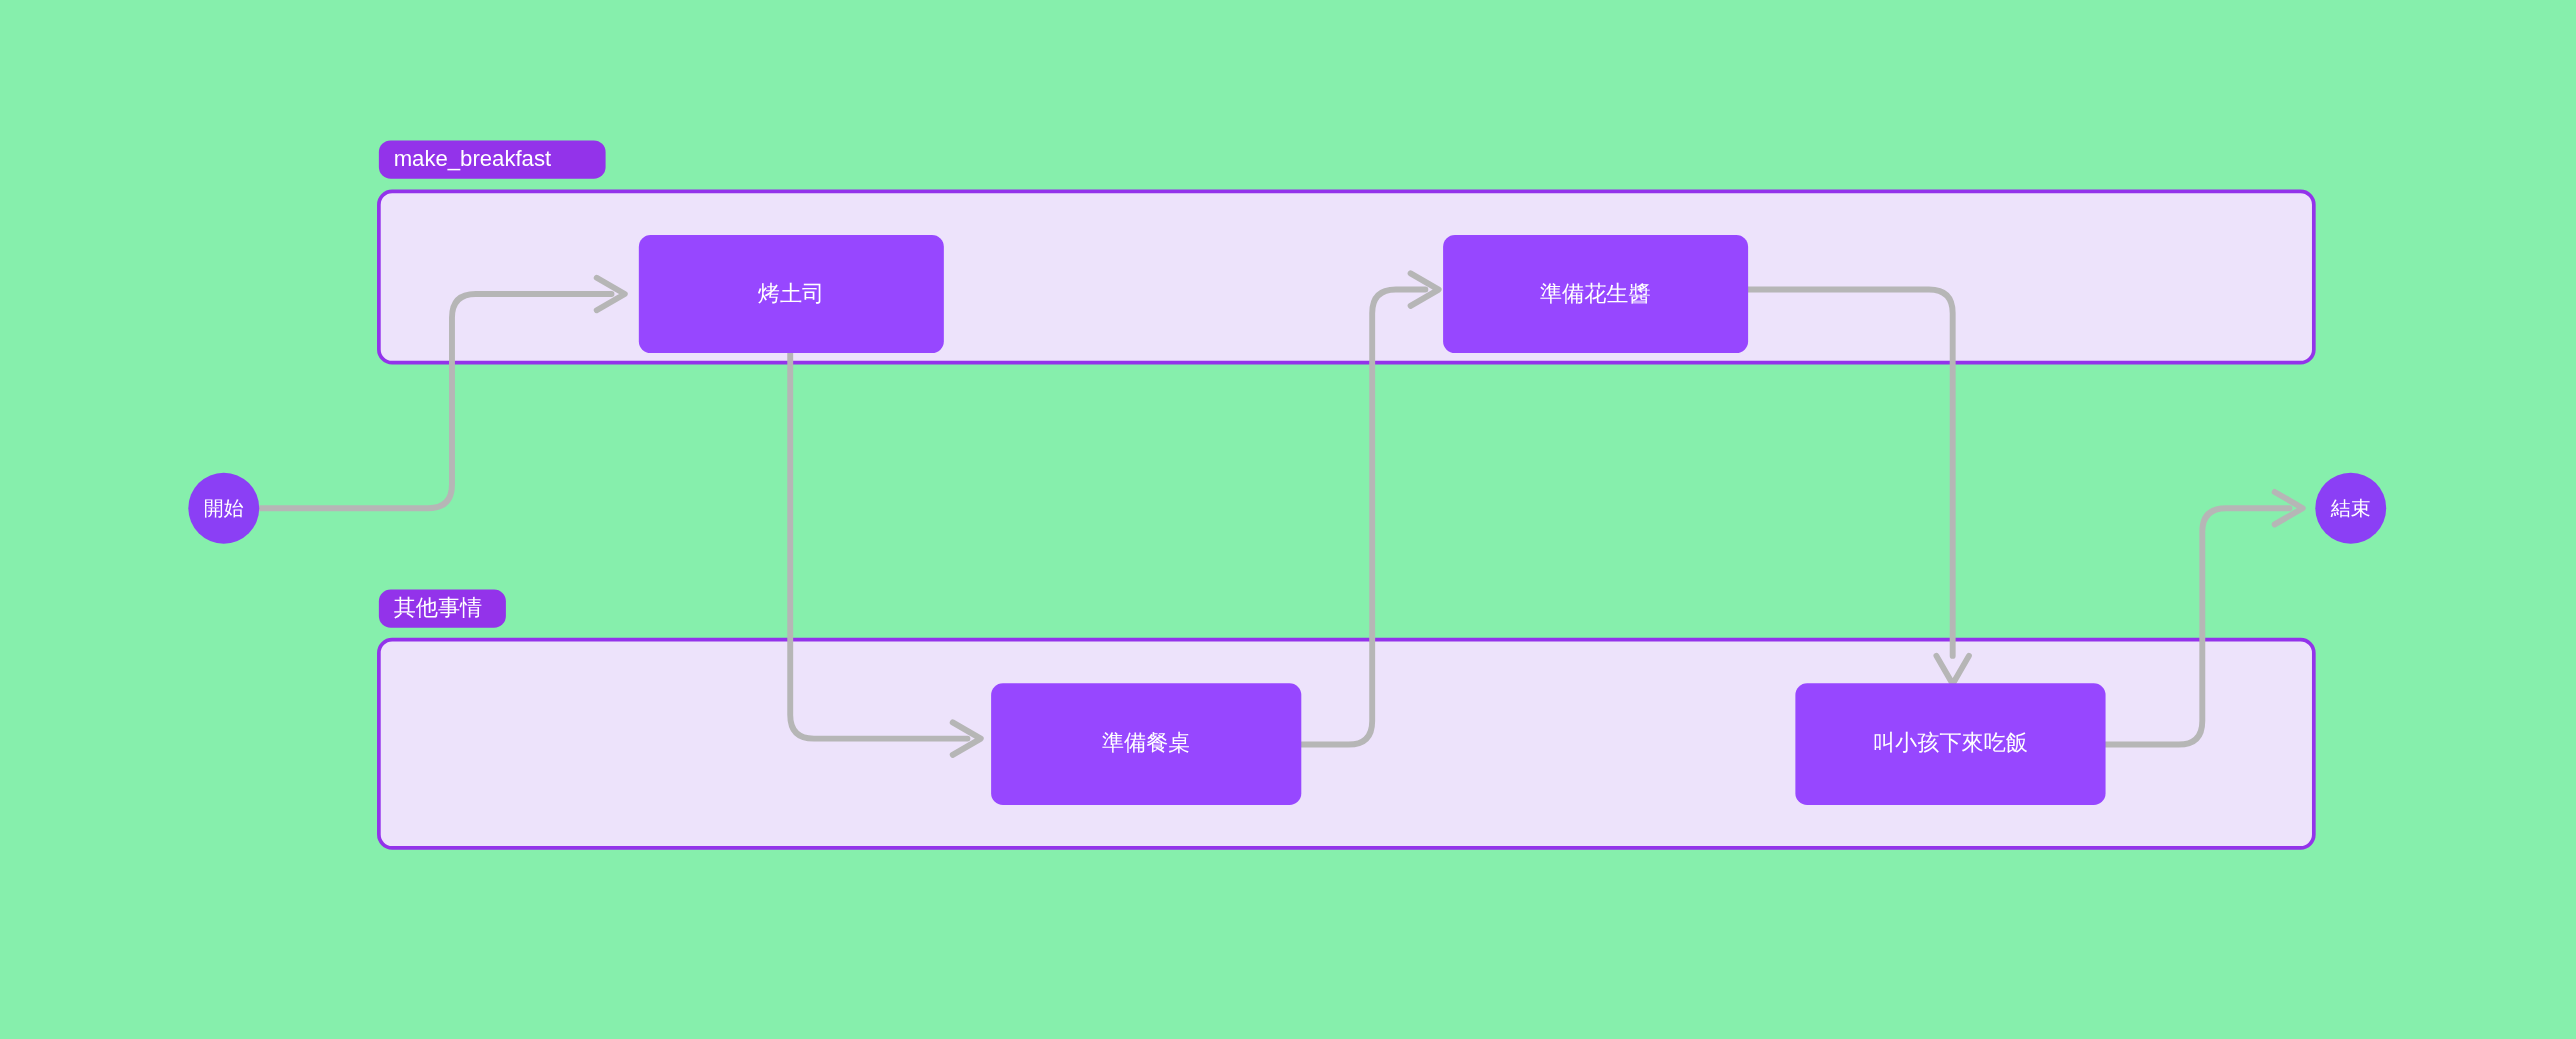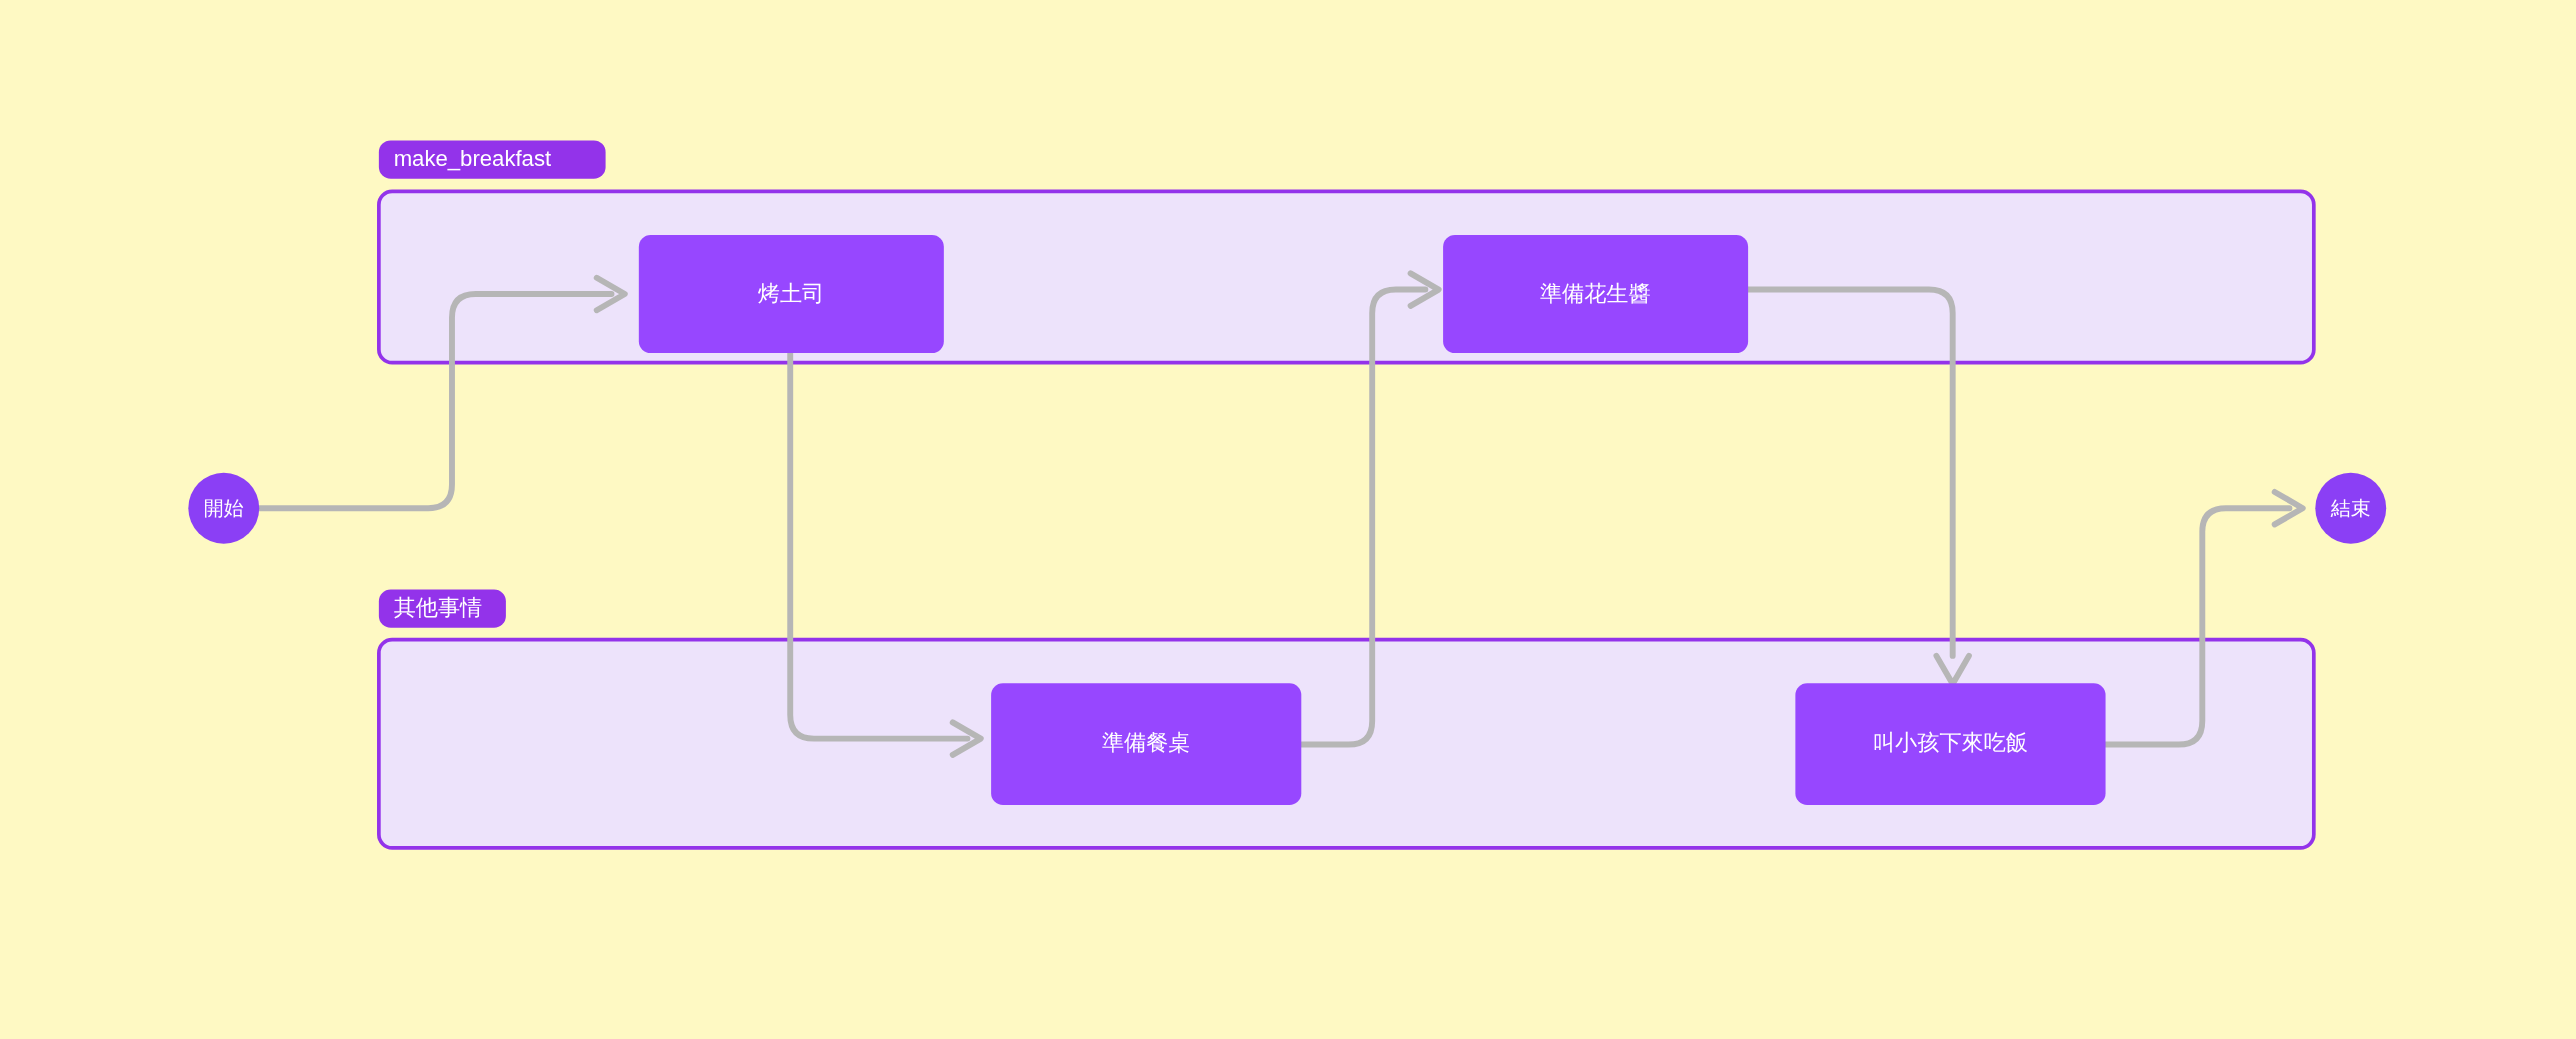--- a/index.html
+++ b/index.html
@@ -10,21 +10,21 @@
   body {
     width: 2576px;
     height: 1040px;
     font-family: "Liberation Sans", "DejaVu Sans", sans-serif;
     overflow: hidden;
   }
   #diagram-root {
     position: relative;
     width: 2576px;
     height: 1040px;
-    background: #fef9c3;
+    background: #86efac;
   }
   svg.flow {
     position: absolute;
     top: 0;
     left: 0;
     width: 2576px;
     height: 1040px;
   }
   .cluster-rect {
     fill: #ede3fb;

